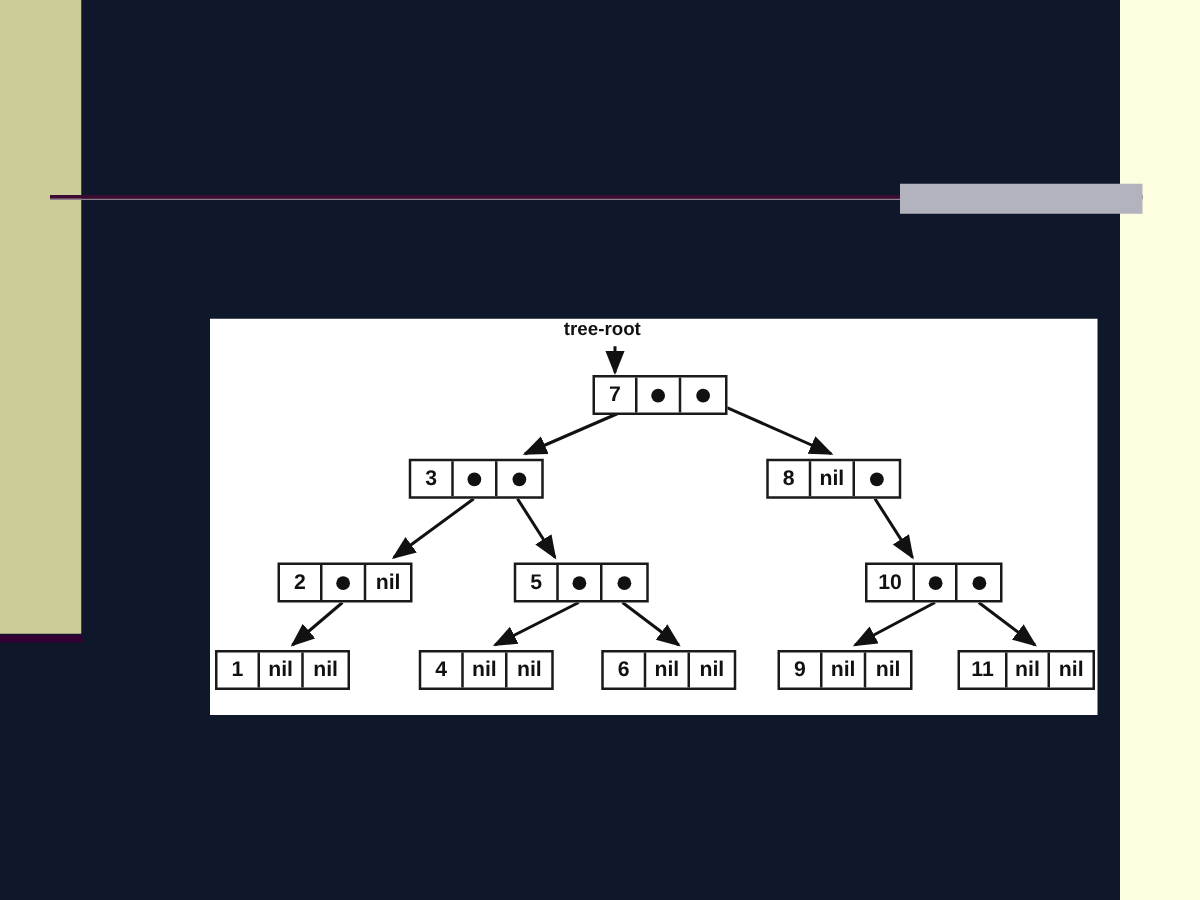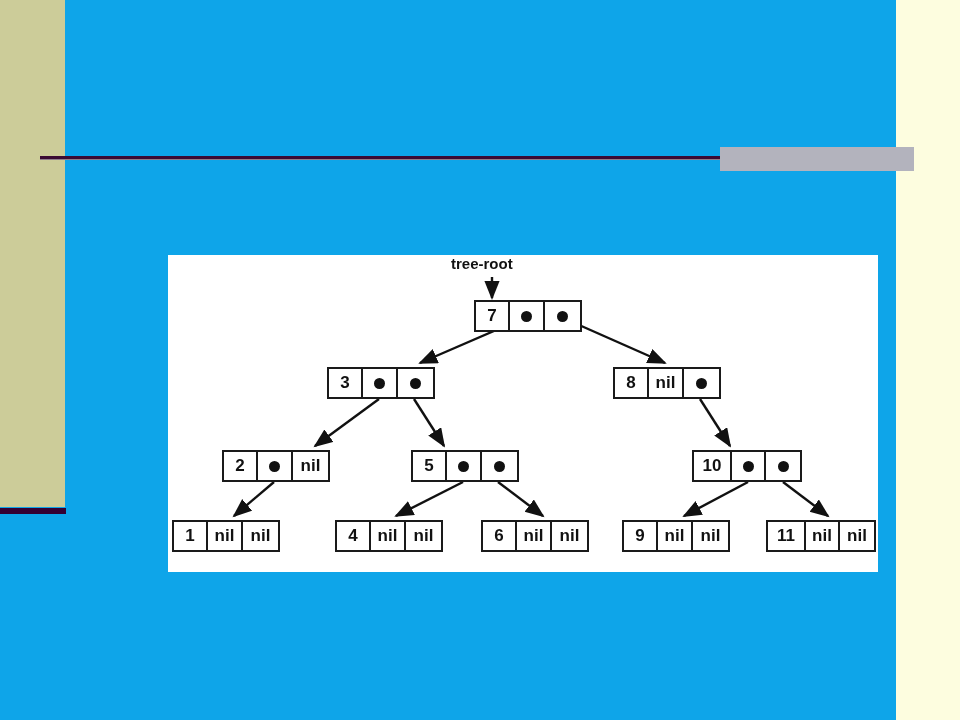--- a/index.html
+++ b/index.html
@@ -13,21 +13,21 @@
     font-family: "Liberation Sans", sans-serif;
     overflow: hidden;
     position: relative;
   }
 
   
   #slide {
     position: absolute;
     left: 0; top: 0;
     width: 896px; height: 720px;
-    background: #0ea5e9;
+    background: #0f172a;
   }
 
   .side-band {
     position: absolute;
     left: 0; top: 0;
     width: 65px; height: 507px;
     background: #cccc99;
   }
 
   .side-band-underline {

